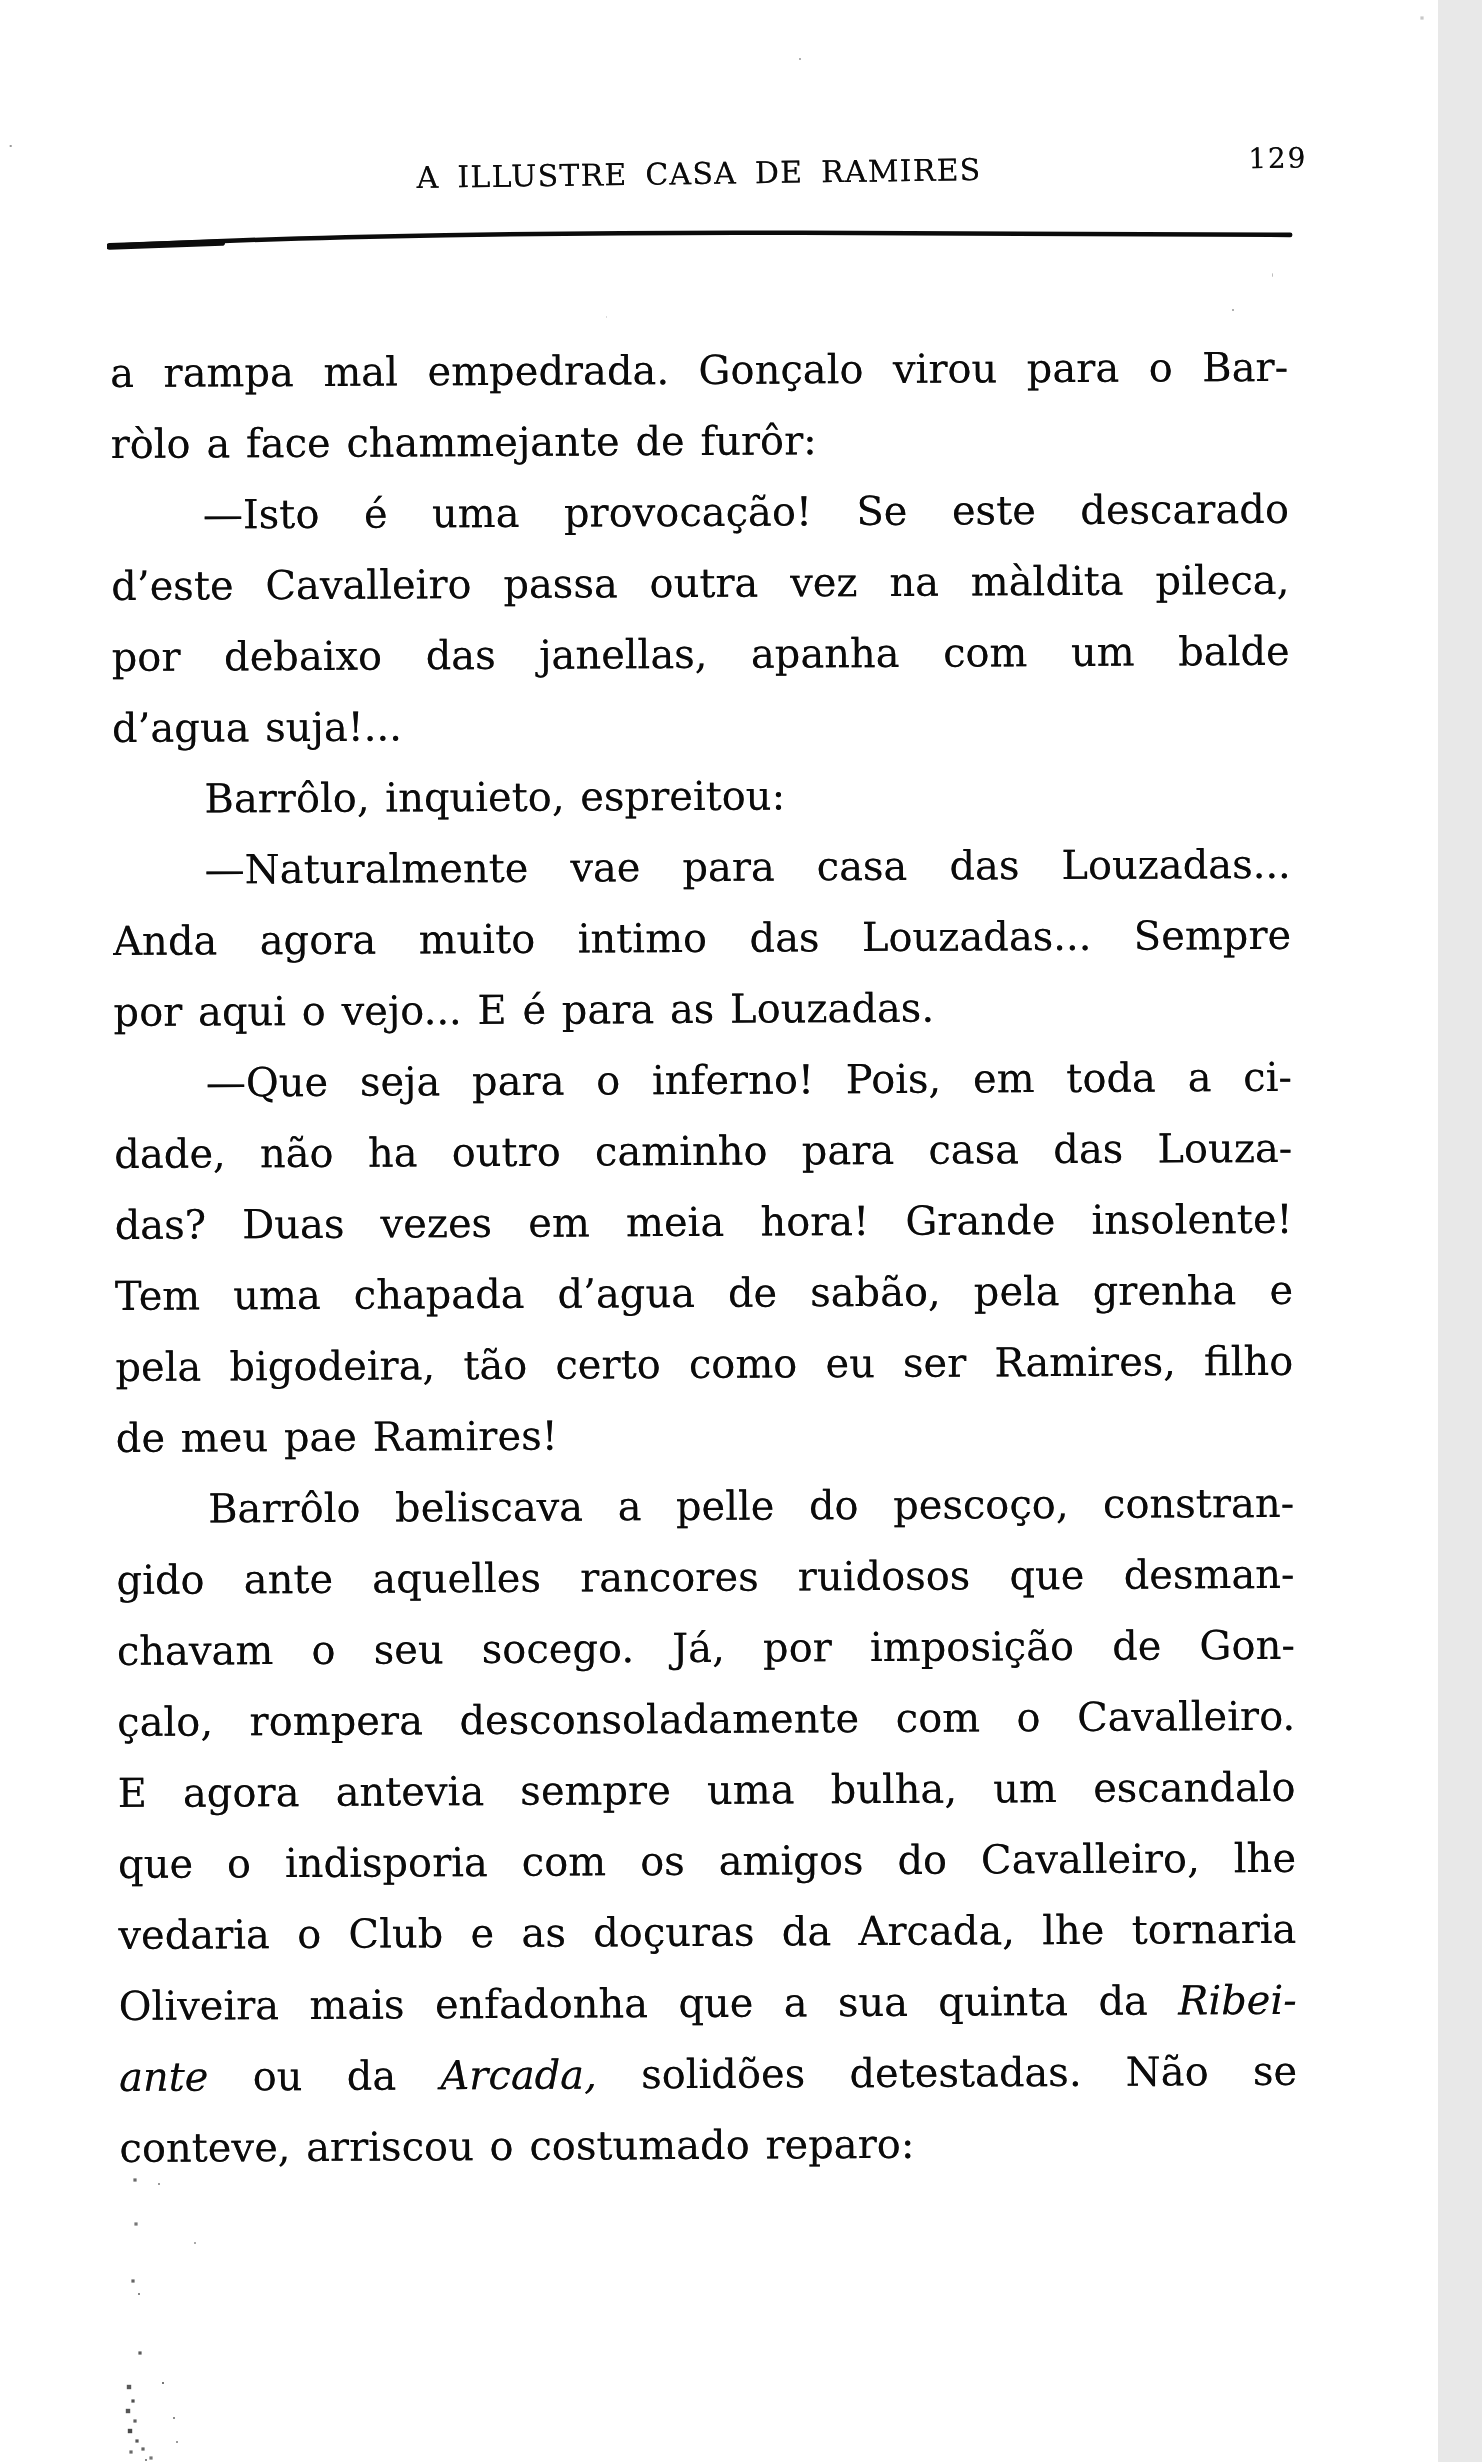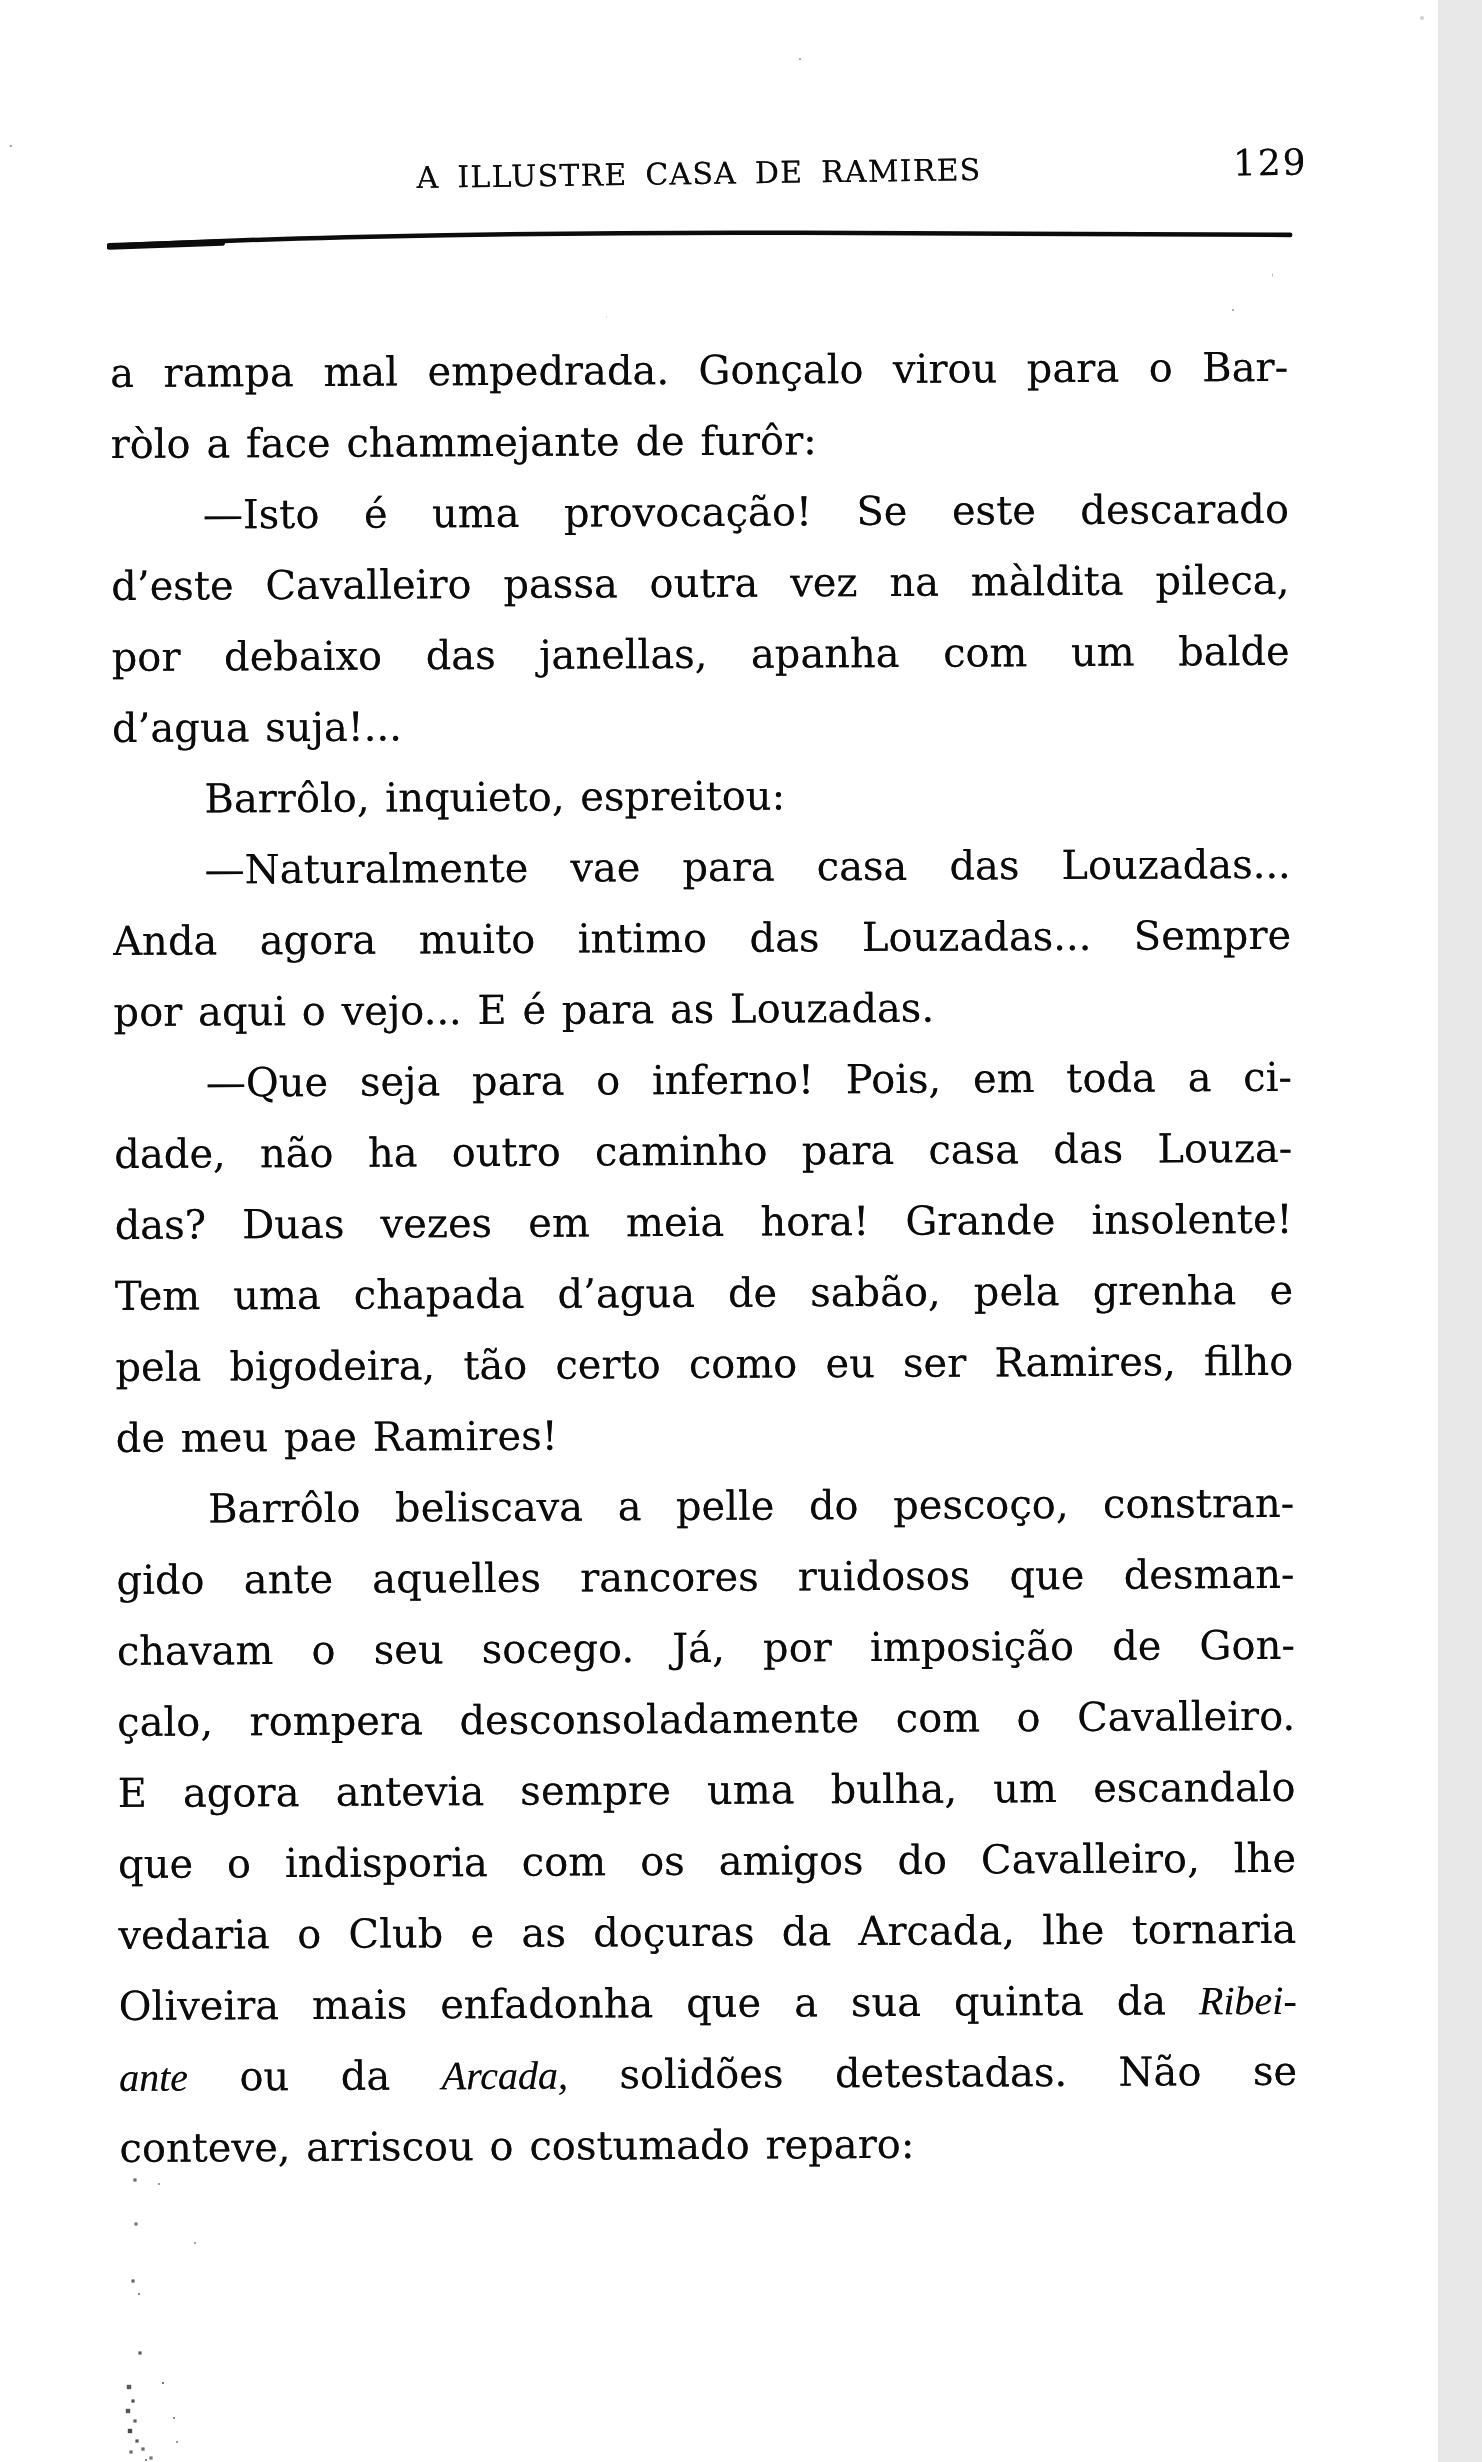--- a/index.html
+++ b/index.html
@@ -14,38 +14,38 @@
     position:absolute; left:110px; top:156px; width:1178px;
     transform:rotate(-0.8deg); transform-origin:center;
   }
   .header-title {
     text-align:center; font-size:30px; letter-spacing:1.2px; word-spacing:7.2px;
     text-shadow:0 0 0.6px rgba(0,0,0,0.65);
     white-space:nowrap;
   }
   .page-number {
     position:absolute; right:-19.3px; top:-6px;
-    font-size:36px; letter-spacing:1.8px;
+    font-size:28px; letter-spacing:1.8px;
     text-shadow:0 0 0.6px rgba(0,0,0,0.65);
   }
   
   .rule-wrap { position:absolute; left:107px; top:229px; transform:rotate(-0.25deg); }
   
   .body-text {
     position:absolute; left:110px; top:338px; width:1178px;
     font-size:40px; line-height:71px;
     transform:rotate(-0.3deg); transform-origin:left top;
     text-shadow:0 0 0.6px rgba(0,0,0,0.6);
     word-spacing:3px;
   }
   .line { height:71px; }
   .line.just { text-align:justify; text-align-last:justify; }
   .line.left { text-align:left; }
   .line.indent { text-indent:92px; }
-  .line em { font-style:italic;font-family:Liberation Serif, serif; }
+  .line em { font-style:italic; }
   
   .speck { position:absolute; width:1.8px; height:2.4px; border-radius:50%; }
   .noise-field {
     position:absolute; left:0; top:0; width:1.8px; height:1.8px; background:transparent;
     box-shadow:
       134px 2179px 0 0.6px #6a6a6a, 158px 2183px 0 0 #9a9a9a,
       135px 2223px 0 0.6px #777, 194px 2242px 0 0 #aaa,
       132px 2280px 0 0.6px #666, 138px 2293px 0 0 #888,
       139px 2352px 0 0.6px #5c5c5c, 162px 2382px 0 0 #777,
       130px 2451px 0 0.6px #6a6a6a, 145px 2459px 0 0 #888,

